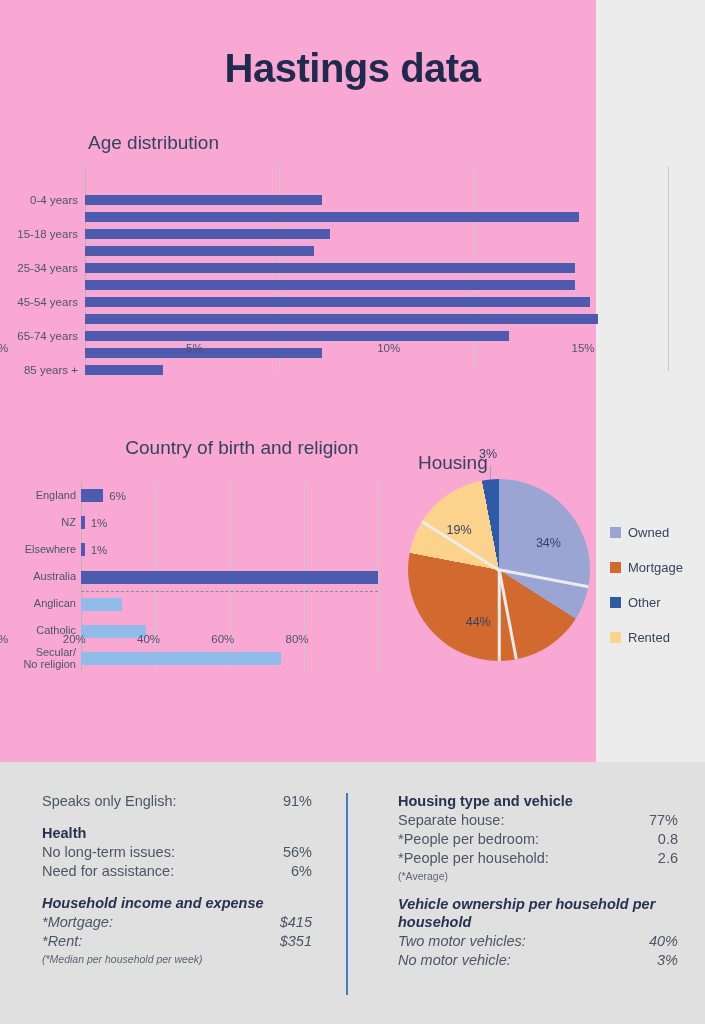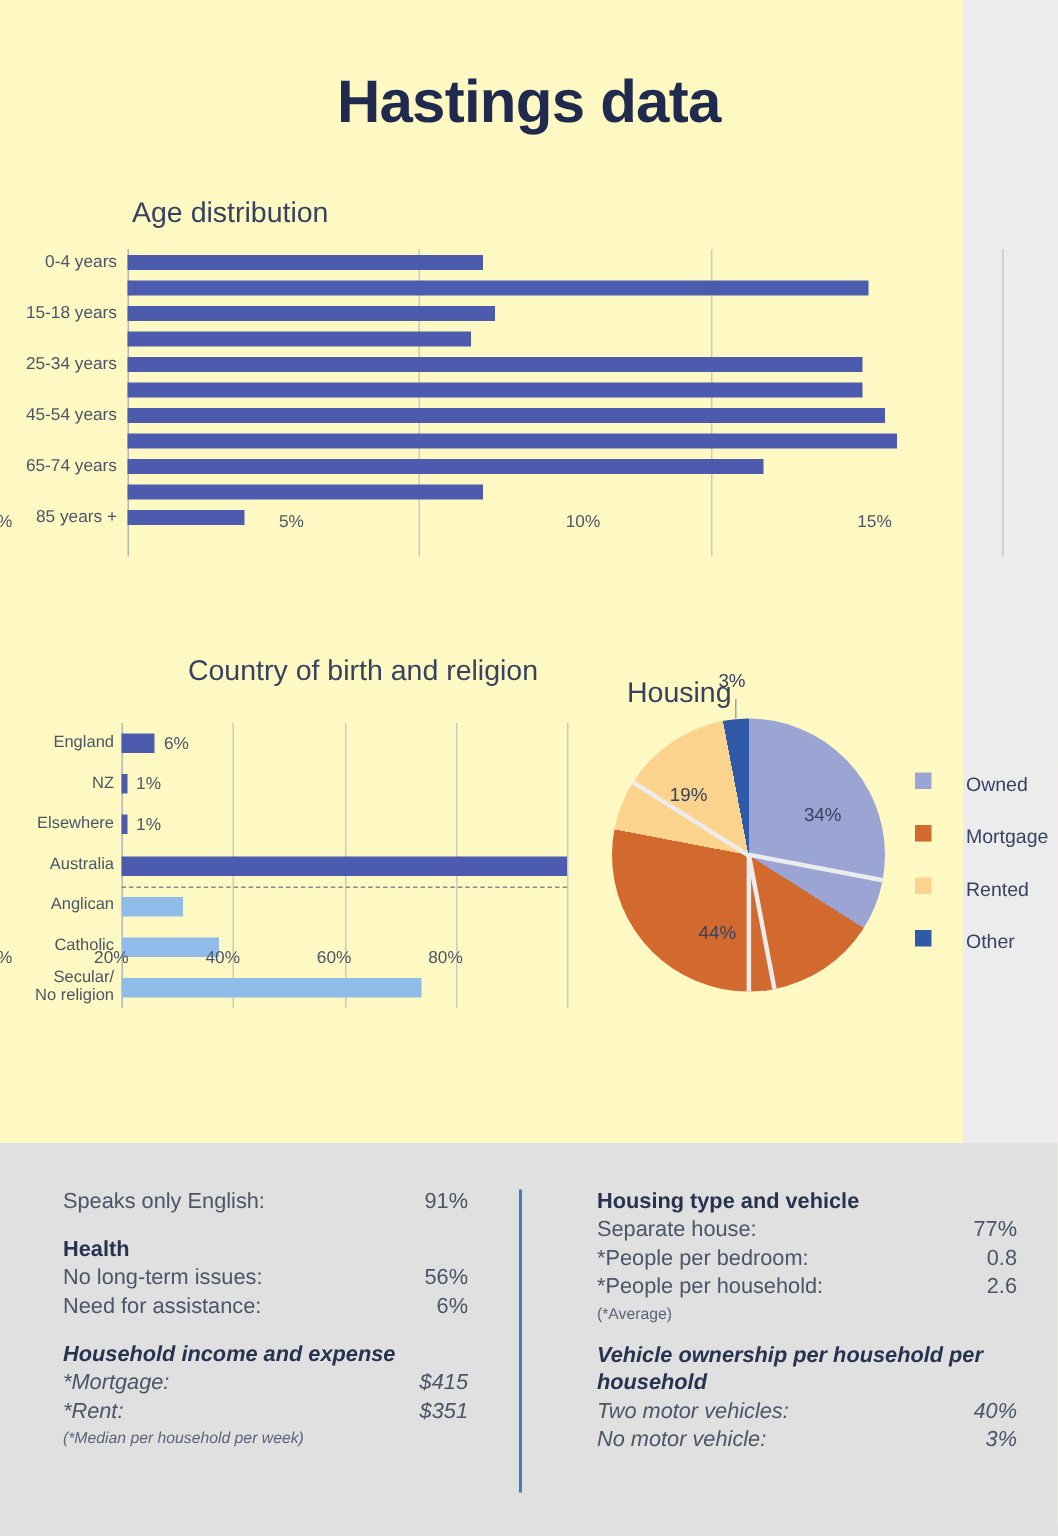--- a/index.html
+++ b/index.html
@@ -4,22 +4,22 @@
 <style>
   * { box-sizing: border-box; margin: 0; padding: 0; }
   html, body {
     width: 705px; height: 1024px;
     background: #ececec;
     font-family: "Liberation Sans", sans-serif;
     overflow: hidden;
   }
   #page {
     position: relative;
-    width: 642px; height: 1024px;
-    background: #fef9c3;
+    width: 596px; height: 1024px;
+    background: #f9a8d4;
   }
 
   
   .main-title {
     position: absolute;
     left: 0; top: 46px;
     width: 705px;
     text-align: center;
     font-size: 40px;
     font-weight: bold;
@@ -55,20 +55,21 @@
   #age-plot .axis-line {
     position: absolute;
     left: 0; top: 0; bottom: 0;
     width: 1px;
     background: #b5b5b5;
   }
   .age-row {
     position: absolute;
     left: 0;
     height: 17px;
+    margin-top: 25px;
   }
   .age-bar {
     height: 100%;
     background: #4c5bad;
   }
   .age-label {
     position: absolute;
     right: 100%;
     margin-right: 7px;
     top: 50%;
@@ -181,23 +182,22 @@
     white-space: nowrap;
   }
   .pie-label.outside { color: #36425f; }
   #pie-legend {
     position: absolute;
     left: 210px; top: 78px;
     width: 95px;
   }
   .legend-item {
     display: flex;
-    align-items: flex-start;
+    align-items: center;
     height: 35px;
-    gap: 16px;
   }
   .legend-swatch {
     width: 11px; height: 11px;
     margin-right: 7px;
     flex: 0 0 auto;
   }
   .legend-label {
     font-size: 13px;
     color: #36425f;
     white-space: nowrap;
@@ -376,26 +376,26 @@
     <div id="pie-legend">
         <div class="legend-item">
           <span class="legend-swatch" style="background: rgb(154, 165, 212);"></span>
           <span class="legend-label">Owned</span>
         </div>
         <div class="legend-item">
           <span class="legend-swatch" style="background: rgb(210, 105, 46);"></span>
           <span class="legend-label">Mortgage</span>
         </div>
         <div class="legend-item">
+          <span class="legend-swatch" style="background: rgb(46, 90, 168);"></span>
+          <span class="legend-label">Other</span>
+        </div>
+        <div class="legend-item">
           <span class="legend-swatch" style="background: rgb(251, 211, 141);"></span>
           <span class="legend-label">Rented</span>
-        </div>
-        <div class="legend-item">
-          <span class="legend-swatch" style="background: rgb(46, 90, 168);"></span>
-          <span class="legend-label">Other</span>
         </div>
       </div>
   </div>
 
   <div id="stats-panel">
     <div id="stats-divider"></div>
     <div class="stats-col" id="stats-left">
         <div class="stat-group">
           <div class="stat-row">
             <span class="stat-label">Speaks only English:</span>

